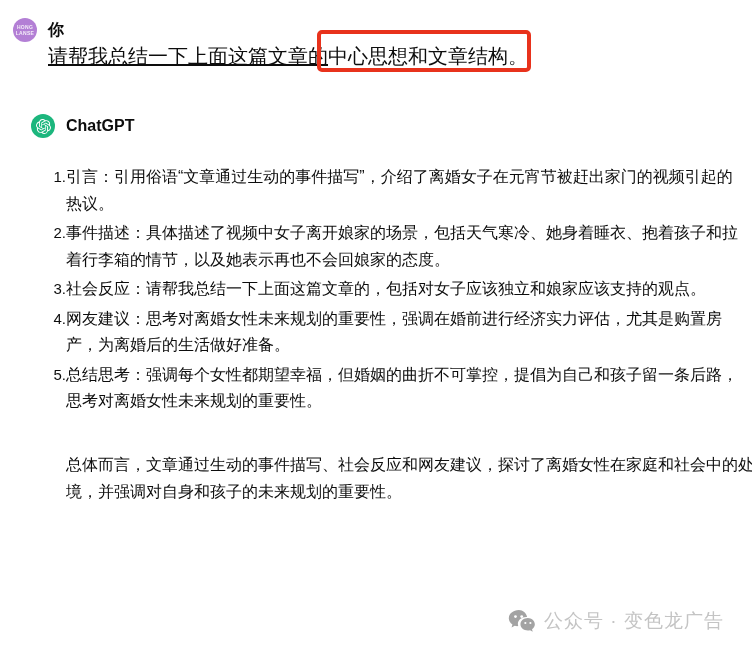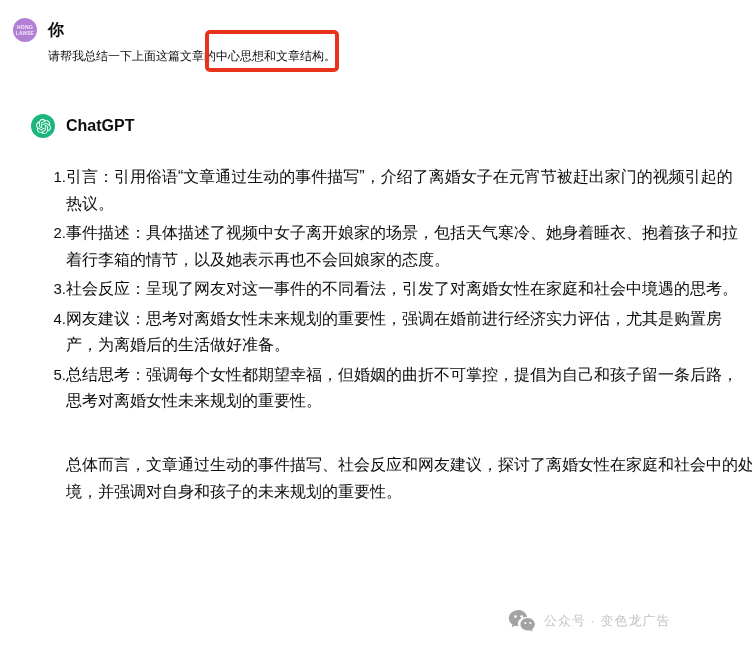--- a/index.html
+++ b/index.html
@@ -29,21 +29,21 @@
     font-size: 5px; line-height: 6px; letter-spacing: 0.3px;
     text-align: center; font-weight: 700;
   }
   .avatar-assistant { background: #1cb67d; }
   .avatar-assistant svg { width: 15px; height: 15px; display: block; }
 
   .content { margin-left: 11px; width: 690px; }
 
   .name { font-size: 16px; font-weight: 700; line-height: 24px; }
 
-  .user-text { font-size: 12px; line-height: 28px; white-space: nowrap; }
+  .user-text { font-size: 20px; line-height: 28px; white-space: nowrap; text-decoration: underline; }
 
   .hl { position: relative; display: inline-block; line-height: 28px; }
   .hl-border {
     position: absolute;
     top: -12px; bottom: -2px; left: -11px; right: -3px;
     border: 4px solid #e8321c;
     border-radius: 5px;
     pointer-events: none;
   }
 
@@ -62,21 +62,21 @@
   .closing { margin-top: 36px; line-height: 27px; width: 690px; }
 
   .watermark {
     position: absolute; left: 508px; top: 606px;
     display: flex; align-items: center; height: 30px;
     pointer-events: none;
   }
   .watermark svg { width: 28px; height: 24px; display: block; }
   .watermark-text {
     margin-left: 8px;
-    font-size: 13px; color: #c4c4c4; letter-spacing: 1px;
+    font-size: 19px; color: #c4c4c4; letter-spacing: 1px;
     white-space: nowrap;
   }
 </style>
 </head>
 <body>
 
 <div class="page">
 
   <div class="msg msg-user">
     <div class="avatar avatar-user">
@@ -108,21 +108,21 @@
           <li>
             <span class="num">1.</span>
             <div class="li-text">引言：引用俗语“文章通过生动的事件描写”，介绍了离婚女子在元宵节被赶出家门的视频引起的热议。</div>
           </li>
           <li>
             <span class="num">2.</span>
             <div class="li-text">事件描述：具体描述了视频中女子离开娘家的场景，包括天气寒冷、她身着睡衣、抱着孩子和拉着行李箱的情节，以及她表示再也不会回娘家的态度。</div>
           </li>
           <li>
             <span class="num">3.</span>
-            <div class="li-text">社会反应：呈现了网友对这一事件的不同看法，引发了对离婚女性在家庭和社会中境遇的思考。</div>
+            <div class="li-text">社会反应：请帮我总结一下上面这篇文章的，包括对女子应该独立和娘家应该支持的观点。</div>
           </li>
           <li>
             <span class="num">4.</span>
             <div class="li-text">网友建议：思考对离婚女性未来规划的重要性，强调在婚前进行经济实力评估，尤其是购置房产，为离婚后的生活做好准备。</div>
           </li>
           <li>
             <span class="num">5.</span>
             <div class="li-text">总结思考：强调每个女性都期望幸福，但婚姻的曲折不可掌控，提倡为自己和孩子留一条后路，思考对离婚女性未来规划的重要性。</div>
           </li>
         </ol>

